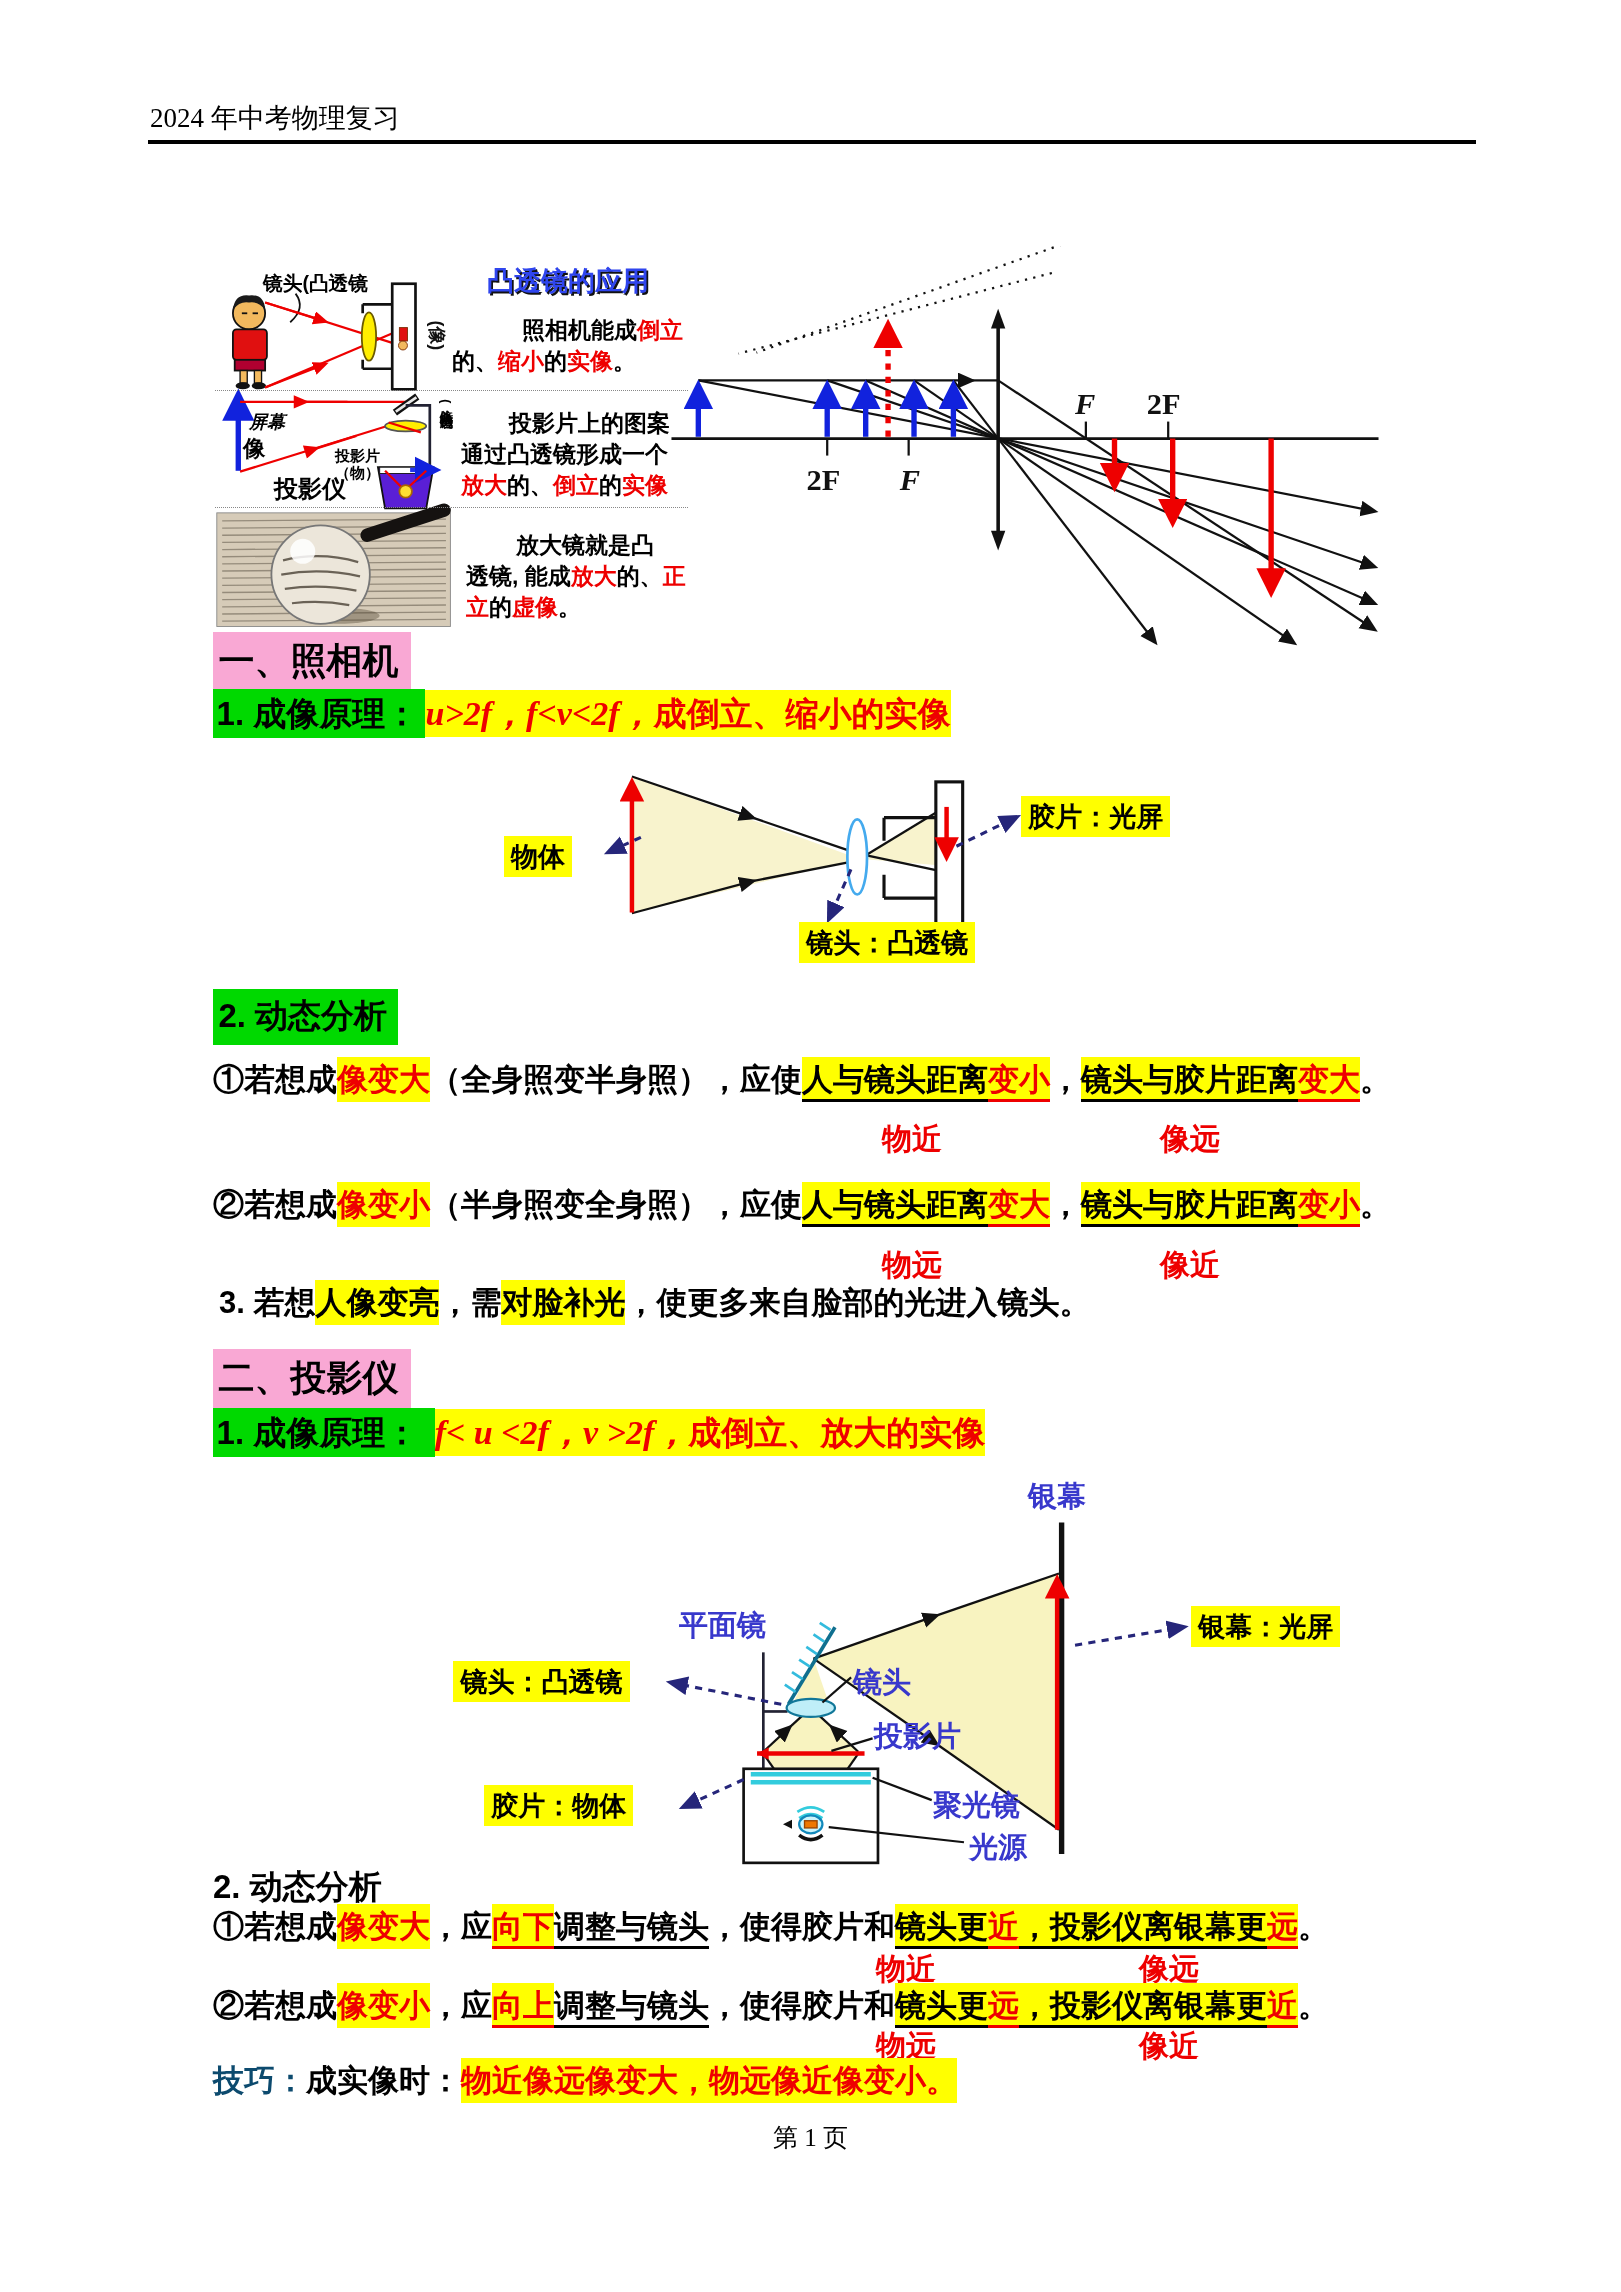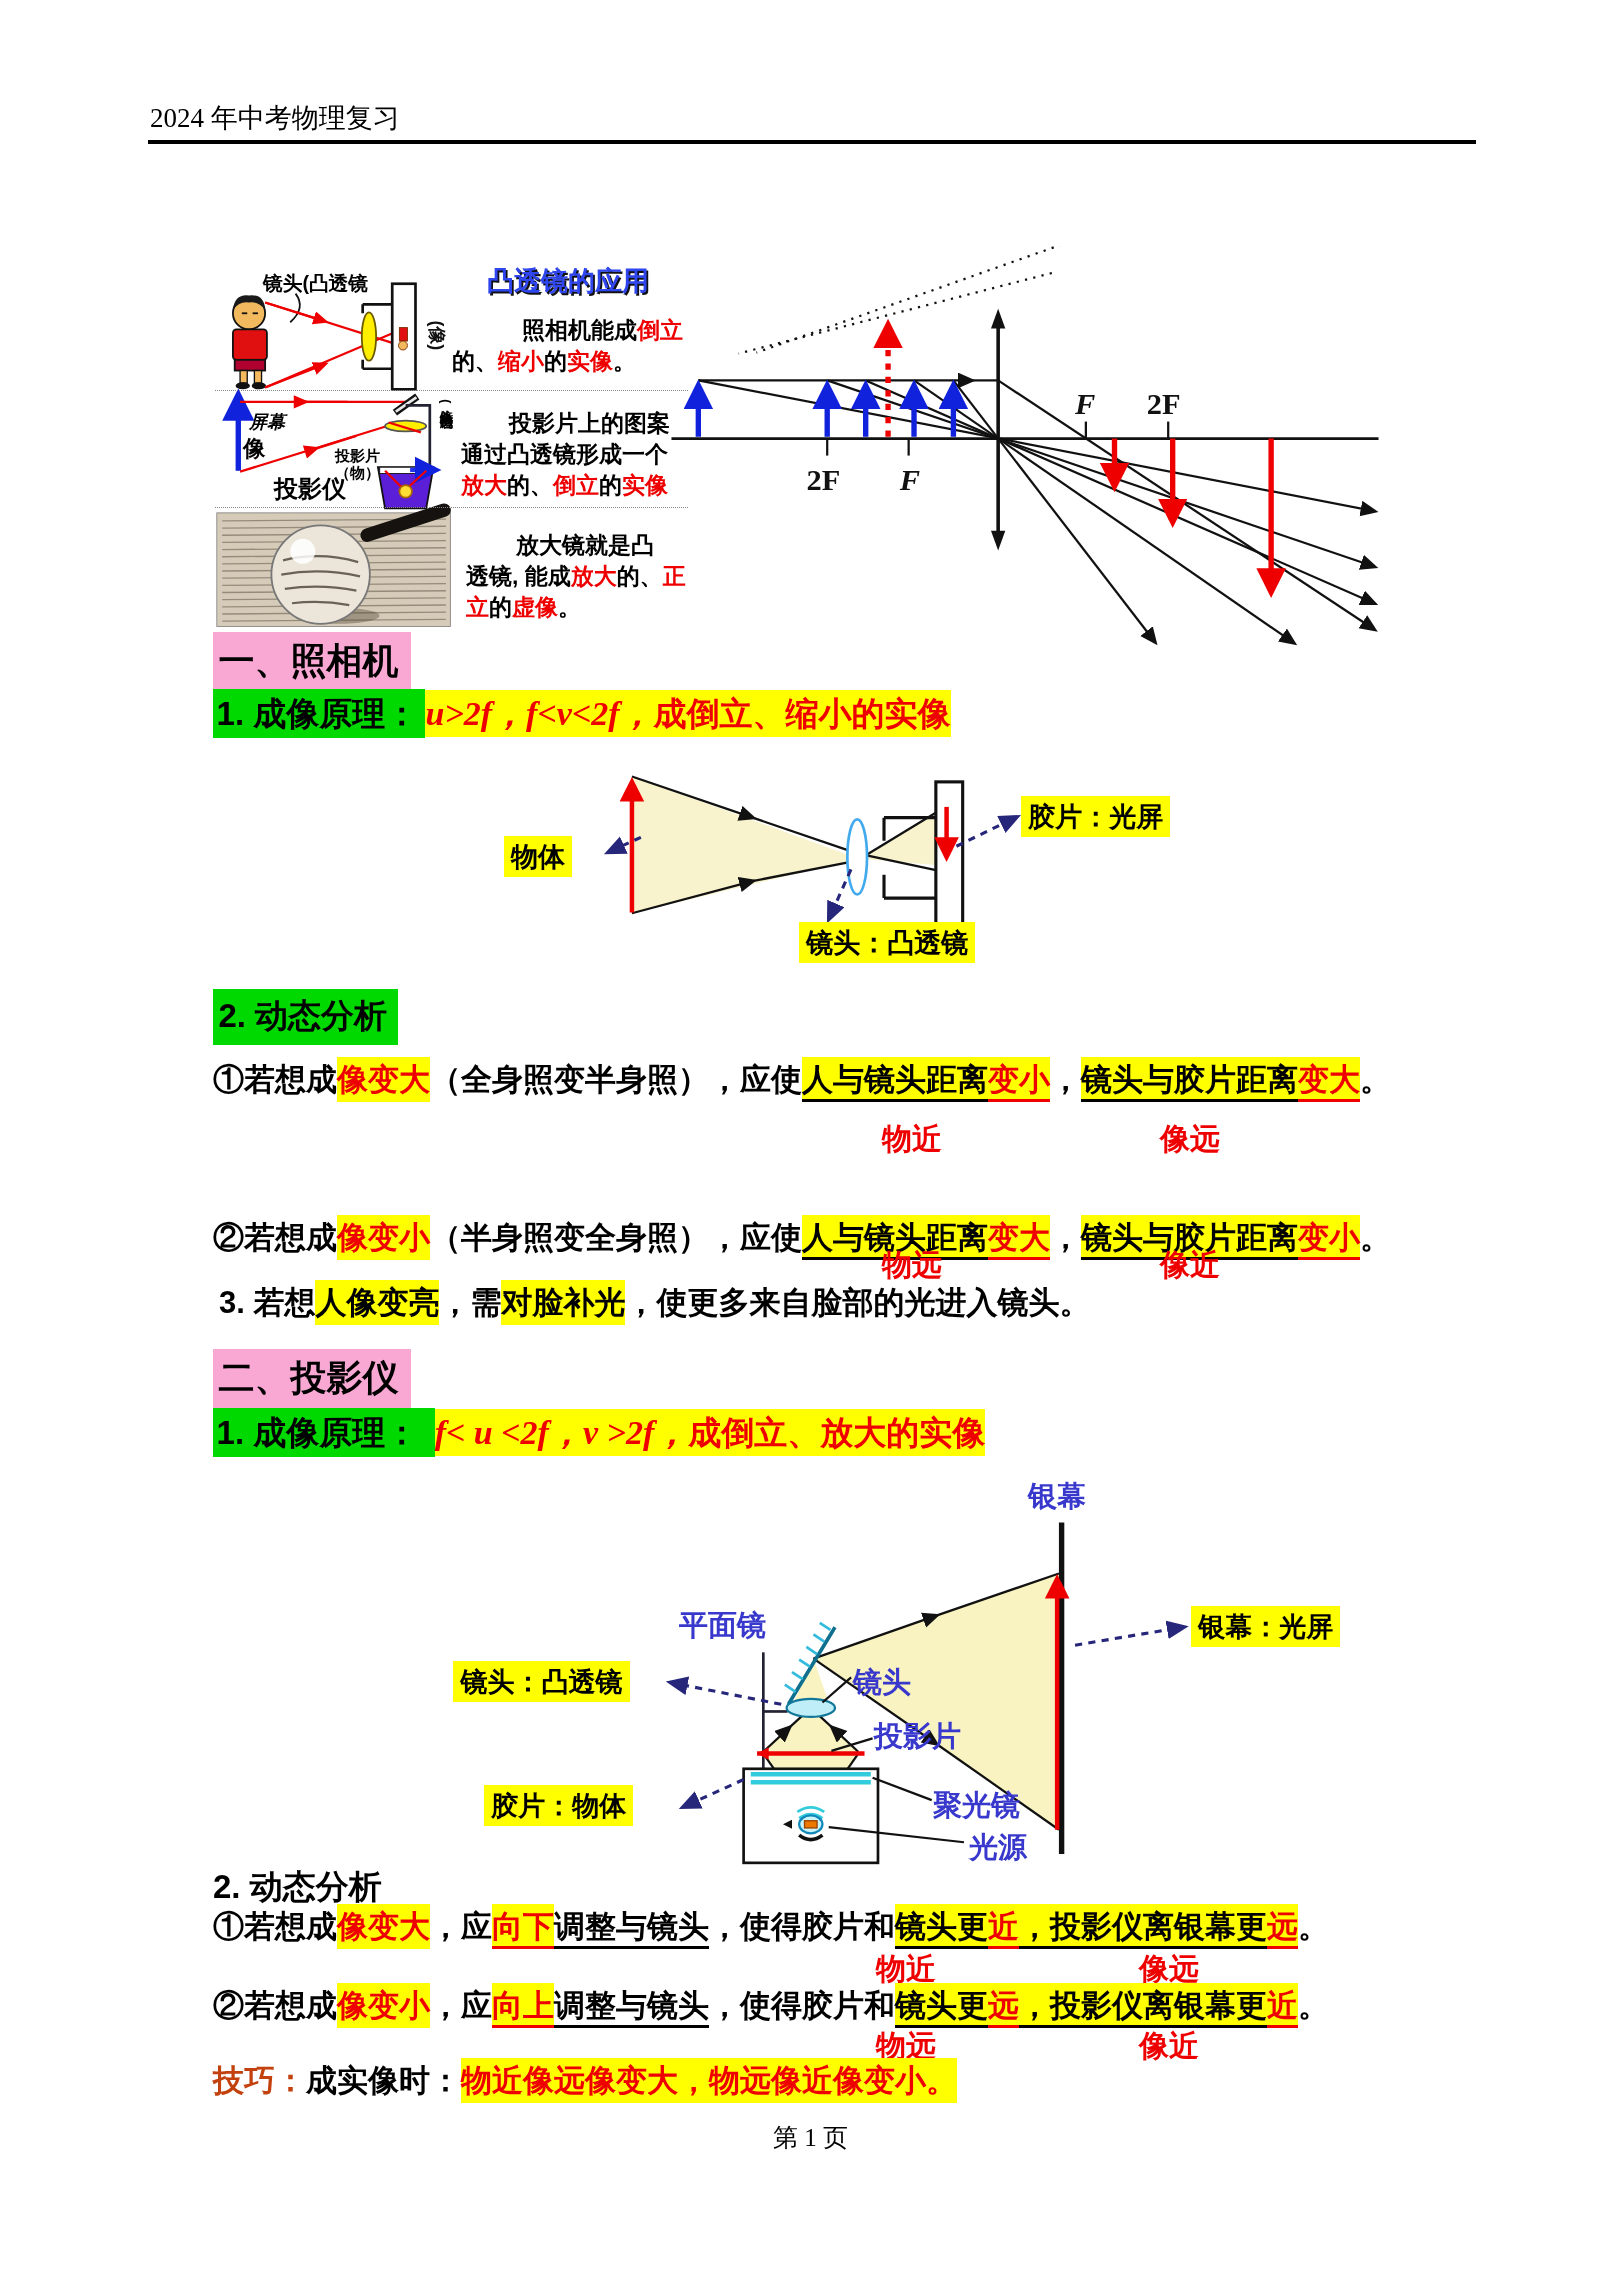--- a/index.html
+++ b/index.html
@@ -1,21 +1,21 @@
 <!DOCTYPE html>
 <html style="font-size:14.3px"><head>
 <meta charset="utf-8">
 <style>
   html,body{margin:0;padding:0;background:#fff;}
   #page{position:relative;width:1621px;height:2293px;background:#fff;overflow:hidden;
         font-family:"Liberation Sans",sans-serif;color:#000;}
   
   .seg{white-space:pre-wrap;}
   .c-r{color:#ee0000;}
-  .c-m{color:#c2410c;}
+  .c-m{color:#0c4a6e;}
   .hl{background:#ffff00;padding:5px 0;}
   .ul{border-bottom:3.6px solid currentColor;padding-bottom:1.8px;}
   .math{font-family:"Liberation Serif",serif;font-style:italic;font-weight:bold;font-size:34px;}
   .glabel{background:#00d900;padding:6.3px 7.2px 6.3px 3.6px;}
   .bodyline{position:absolute;font-size:31px;font-weight:bold;letter-spacing:0;white-space:nowrap;}
   .annot{position:absolute;font-size:30px;font-weight:bold;color:#ee0000;white-space:nowrap;}
   .heading-cyan{position:absolute;background:#f9a8d4;font-size:36px;font-weight:bold;padding:5.4px 12.5px 5.4px 5.4px;white-space:nowrap;}
   .green-block{position:absolute;background:#00d900;font-size:33px;font-weight:bold;padding:5.4px 10.7px 5.4px 5.4px;white-space:nowrap;}
   .plain-heading{position:absolute;font-size:33px;font-weight:bold;white-space:nowrap;}
   
@@ -278,21 +278,21 @@
     </svg>
     <div class="ylabel" style="left:19.7px;top:72px;">物体</div>
     <div class="ylabel" style="left:537px;top:32px;">胶片：光屏</div>
     <div class="ylabel" style="left:315px;top:158px;">镜头：凸透镜</div>
   </div>
 
   <div class="green-block" style="left:213px;top:989px;">2. 动态分析</div>
   <div class="bodyline" style="left:213px;top:1059px;"><span class="seg">①若想成</span><span class="seg c-r hl">像变大</span><span class="seg">（全身照变半身照），应使</span><span class="seg hl ul">人与镜头距离</span><span class="seg c-r hl ul">变小</span><span class="seg">，</span><span class="seg hl ul">镜头与胶片距离</span><span class="seg c-r hl ul">变大</span><span class="seg">。</span></div>
   <div class="annot" style="left:882px;top:1119px;">物近</div>
   <div class="annot" style="left:1160px;top:1119px;">像远</div>
-  <div class="bodyline" style="left:213px;top:1184px;margin-top:33px;"><span class="seg">②若想成</span><span class="seg c-r hl">像变小</span><span class="seg">（半身照变全身照），应使</span><span class="seg hl ul">人与镜头距离</span><span class="seg c-r hl ul">变大</span><span class="seg">，</span><span class="seg hl ul">镜头与胶片距离</span><span class="seg c-r hl ul">变小</span><span class="seg">。</span></div>
+  <div class="bodyline" style="left:213px;top:1184px;"><span class="seg">②若想成</span><span class="seg c-r hl">像变小</span><span class="seg">（半身照变全身照），应使</span><span class="seg hl ul">人与镜头距离</span><span class="seg c-r hl ul">变大</span><span class="seg">，</span><span class="seg hl ul">镜头与胶片距离</span><span class="seg c-r hl ul">变小</span><span class="seg">。</span></div>
   <div class="annot" style="left:882px;top:1245px;">物远</div>
   <div class="annot" style="left:1160px;top:1245px;">像近</div>
   <div class="bodyline" style="left:219px;top:1282px;"><span class="seg">3. 若想</span><span class="seg hl">人像变亮</span><span class="seg">，需</span><span class="seg hl">对脸补光</span><span class="seg">，使更多来自脸部的光进入镜头。</span></div>
 
   <div class="heading-cyan" style="left:213px;top:1349px;text-align:center;">二、投影仪</div>
   <div class="bodyline" style="left:213px;top:1410px;font-size:33px;"><span class="seg glabel">1. 成像原理： </span><span class="seg c-r hl math">f&lt; u &lt;2f，v &gt;2f，</span><span class="seg c-r hl">成倒立、放大的实像</span></div>
 
   <div class="fig" style="left:448px;top:1473px;width:851px;height:399px;text-align:right;">
     <svg width="851" height="399" viewBox="0 0 950 445">
       <defs>

